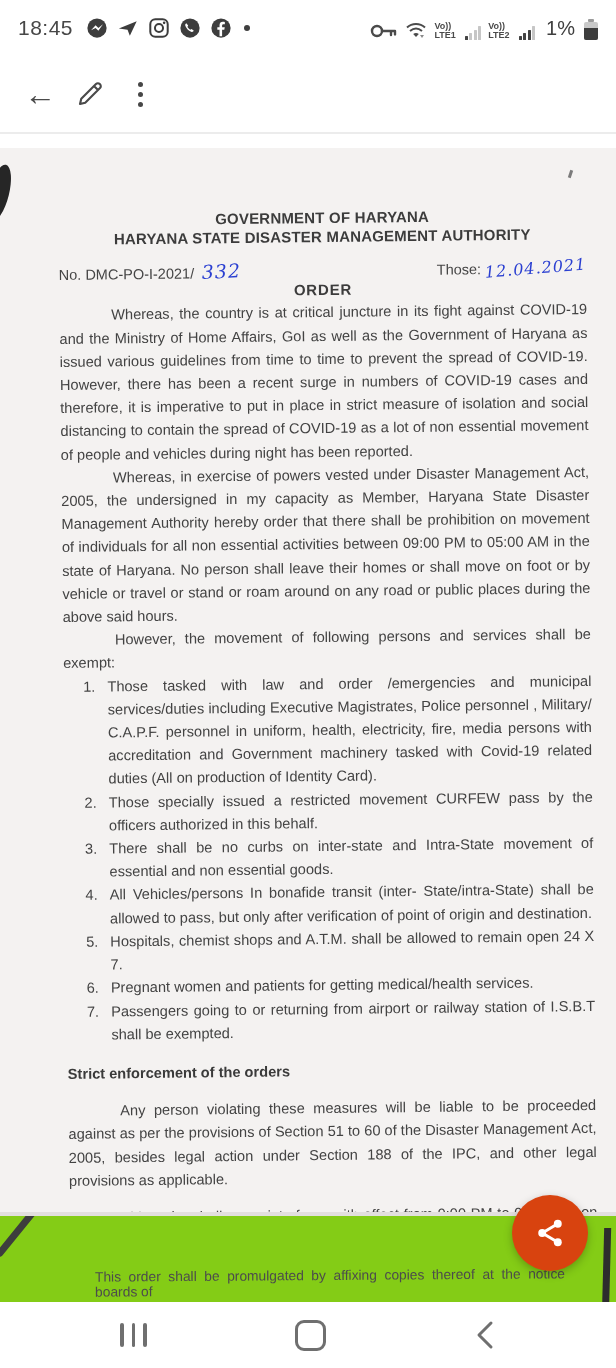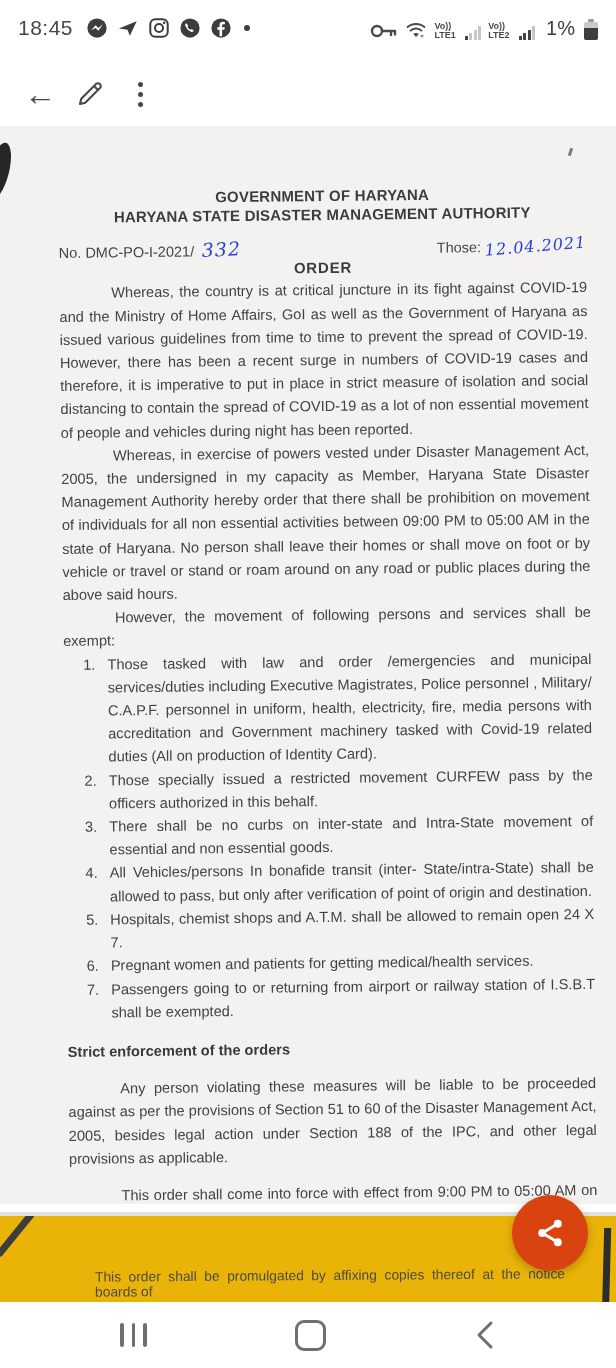--- a/index.html
+++ b/index.html
@@ -35,21 +35,21 @@
     display:flex;align-items:center;box-sizing:border-box;padding:0 24px;
     border-bottom:2px solid #ececec;
   }
   .back-btn{font-size:32px;color:#4a4a4a;width:44px;flex:0 0 auto;cursor:pointer;line-height:1;}
   .doc-title{flex:1;font-size:34px;color:#8d8d8d;white-space:nowrap;overflow:hidden;margin-left:16px;letter-spacing:.5px;}
   .edit-btn{width:44px;height:44px;display:flex;align-items:center;justify-content:center;flex:0 0 auto;margin-right:14px;}
   .kebab{display:flex;flex-direction:column;gap:5px;align-items:center;width:28px;padding:6px 0;}
   .kebab i{width:5px;height:5px;border-radius:50%;background:#474747;}
   
   .scan{
-    position:absolute;top:126px;left:0;width:616px;height:1078px;
+    position:absolute;top:148px;left:0;width:616px;height:1078px;
     background:#f4f2f1;overflow:hidden;
   }
   .scan-blob{position:absolute;left:-11px;top:16px;width:20px;height:58px;background:#262626;border-radius:50%;transform:rotate(14deg);}
   .scan-tick{position:absolute;right:44px;top:22px;width:3px;height:8px;background:#7b7b7b;transform:rotate(18deg);}
   .scan-content{
     position:absolute;top:60px;left:58px;width:528px;
     transform:rotate(-0.65deg);transform-origin:center top;
     color:#434343;font-size:14.6px;line-height:23.2px;
   }
   .doc-h{font-weight:bold;text-align:center;font-size:15px;line-height:19px;color:#3c3c3c;letter-spacing:.2px;}
@@ -60,21 +60,21 @@
   .hand-date{display:inline-block;transform:rotate(-4deg);font-size:16px;}
   .order-h{font-weight:bold;text-align:center;font-size:15px;margin-top:-6px;letter-spacing:.8px;color:#3c3c3c;}
   .para{text-align:justify;margin:0;}
   .para.indent{text-indent:52px;}
   .para.gap{margin-top:14px;}
   ol.exempt{margin:0;padding:0 0 0 36px;}
   ol.exempt li{text-align:justify;padding-left:8px;}
   .enforce-h{font-weight:bold;margin-top:16px;color:#3a3a3a;}
   
   .page-break{position:absolute;top:1212px;left:0;width:616px;height:4px;background:#e2dfde;}
-  .page2{position:absolute;top:1216px;left:0;width:616px;height:86px;background:#eab308;overflow:hidden;}
+  .page2{position:absolute;top:1216px;left:0;width:616px;height:86px;background:#84cc16;overflow:hidden;}
   .pen-mark{position:absolute;left:-2px;top:36px;width:60px;height:7px;background:#3d3d3d;border-radius:3px;transform:rotate(-51deg);transform-origin:left center;}
   .edge-line{position:absolute;right:6px;top:12px;width:7px;height:90px;background:#2d2d2d;transform:rotate(1.5deg);}
   .page2-line{position:absolute;top:52px;left:95px;width:470px;font-size:13.8px;color:#4c4c4c;text-align:justify;transform:rotate(-0.4deg);}
   
   .fab{
     position:absolute;top:1195px;left:512px;width:76px;height:76px;border-radius:50%;
     background:#d8430f;display:flex;align-items:center;justify-content:center;
     box-shadow:0 3px 8px rgba(0,0,0,.25);cursor:pointer;
   }
   

